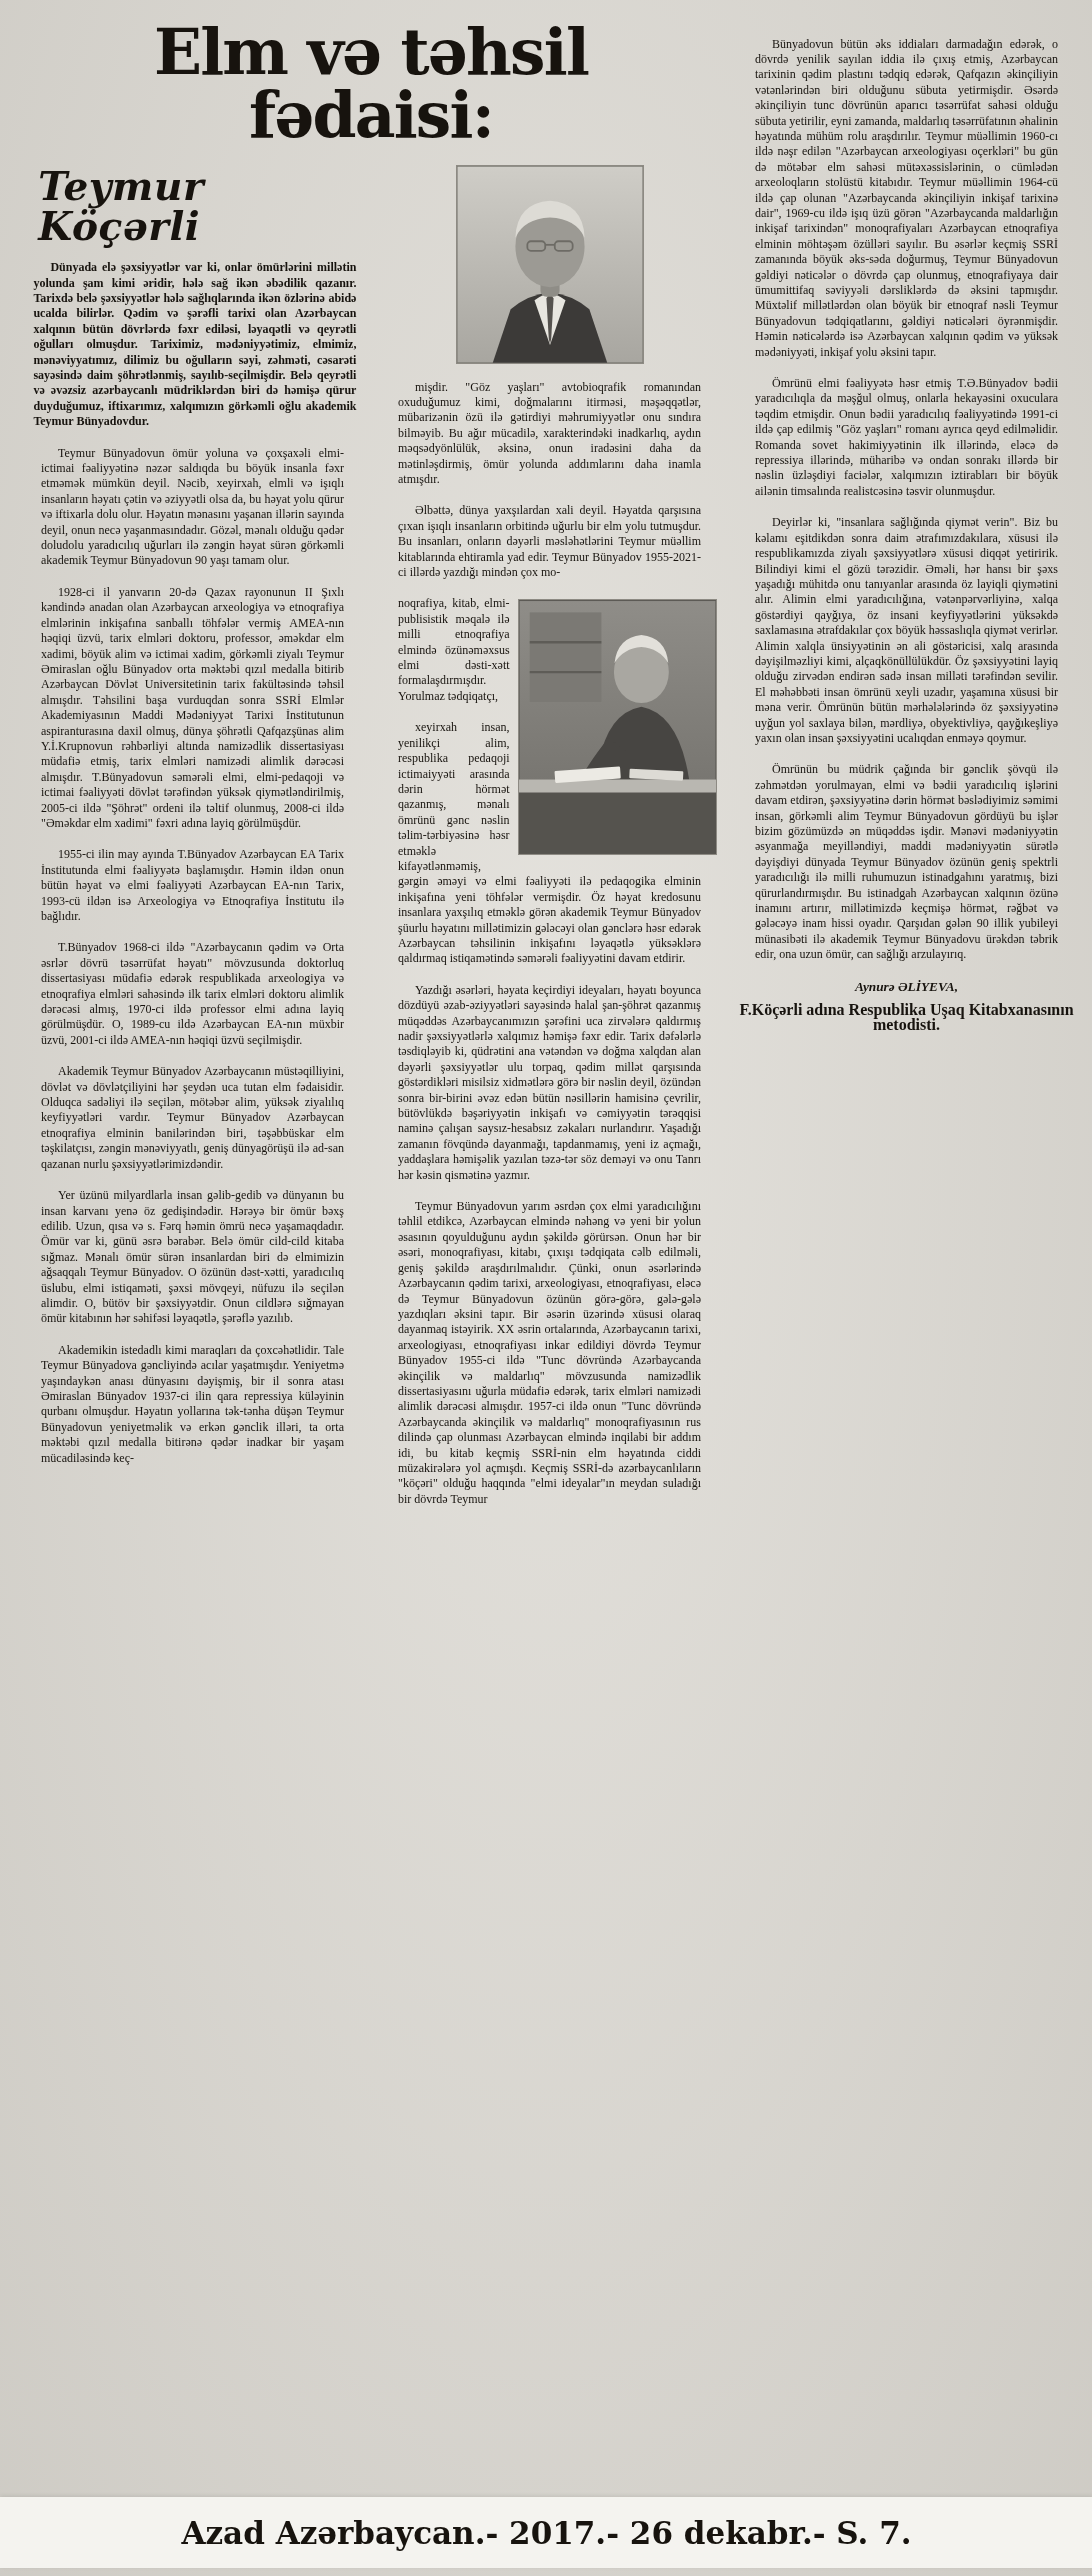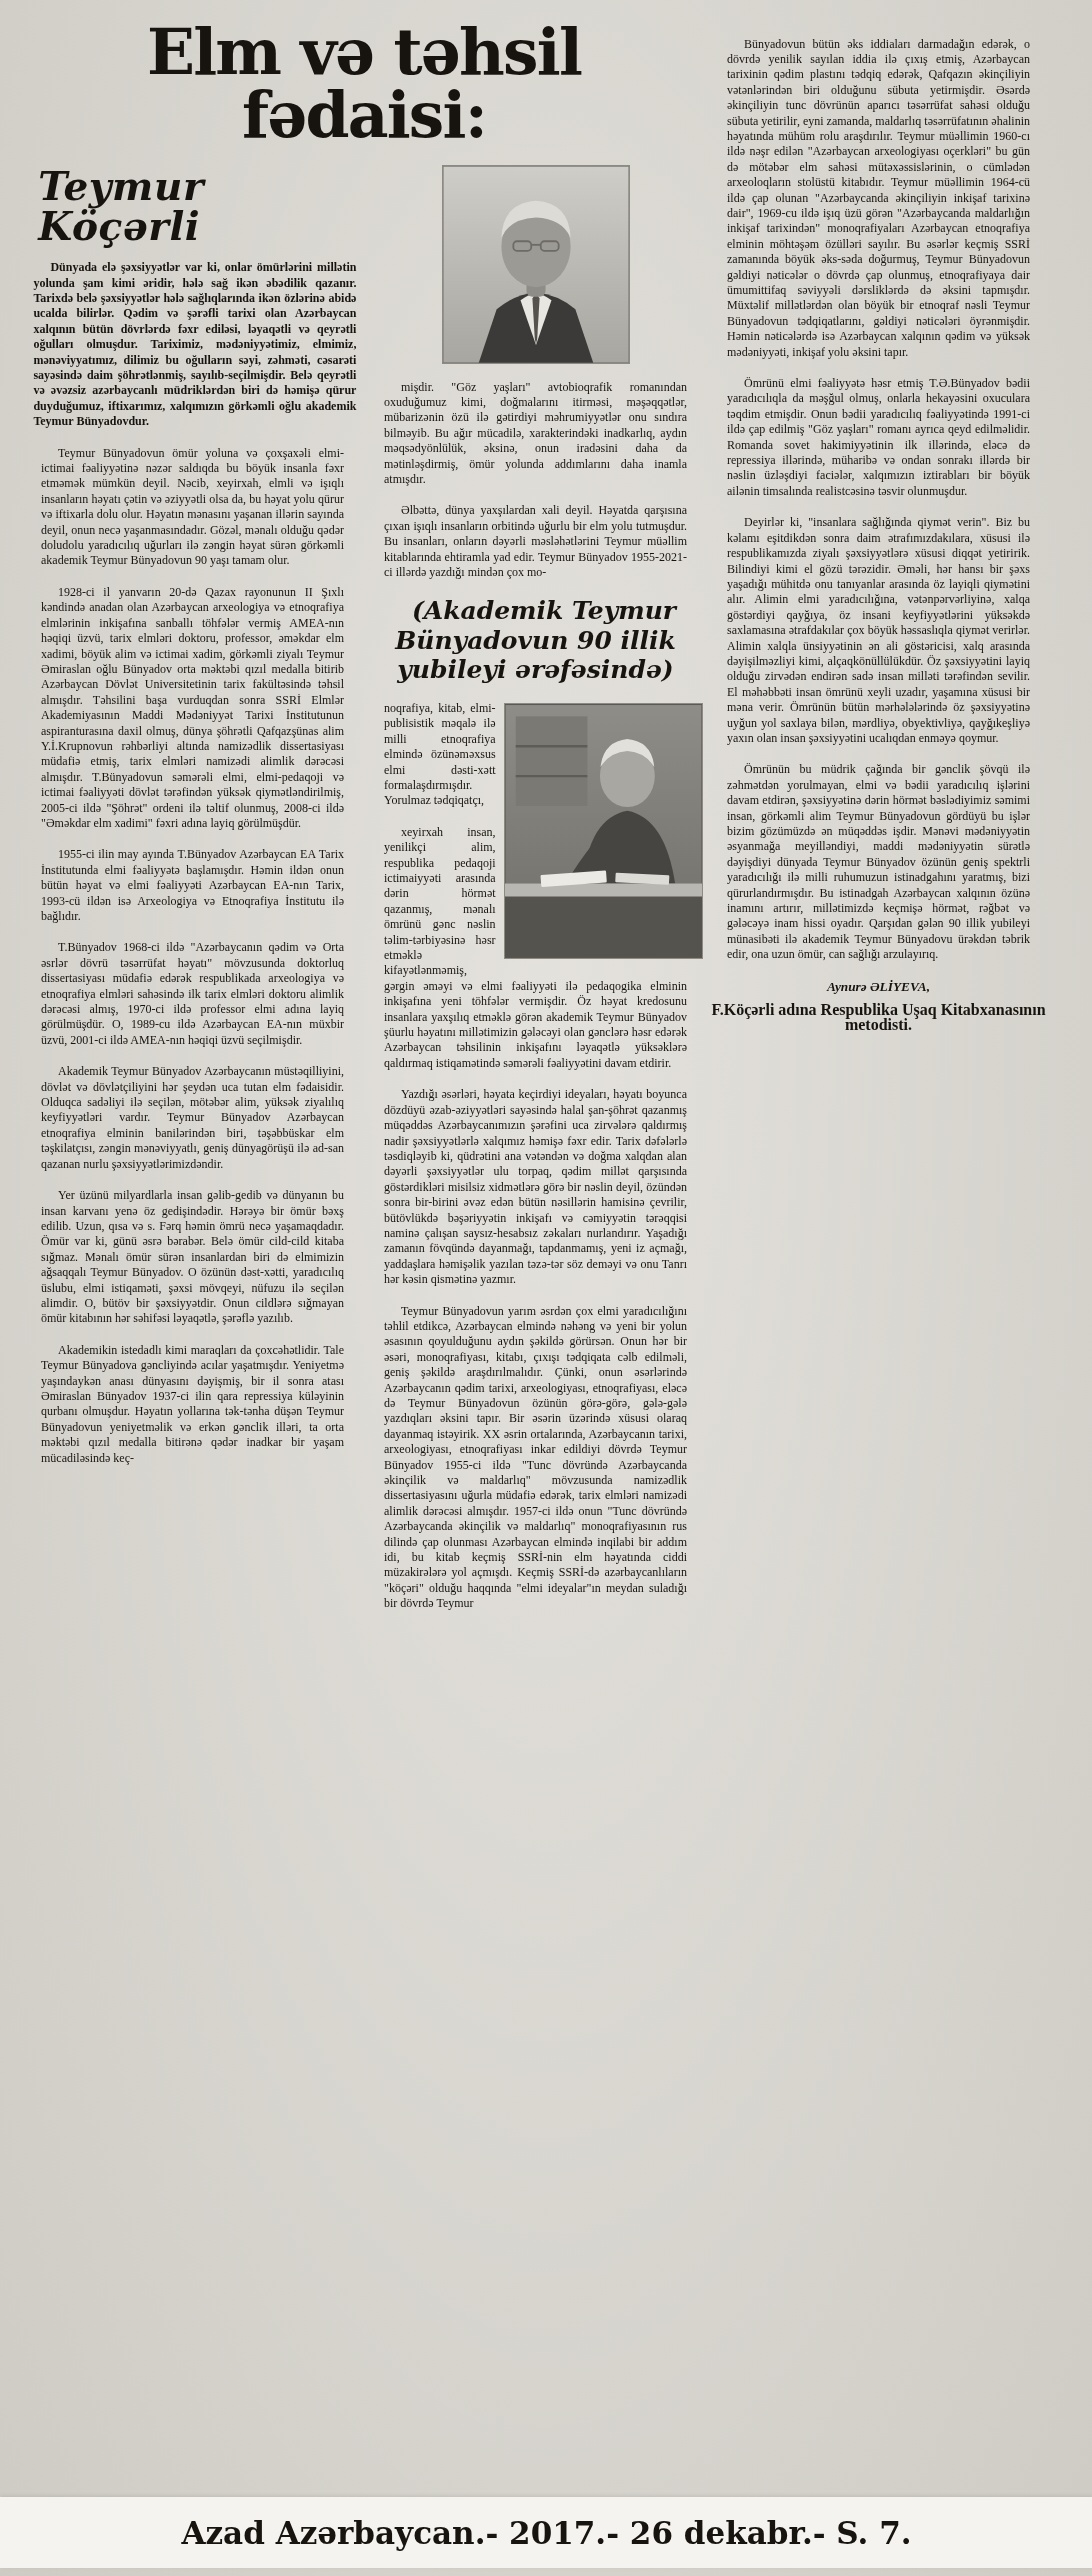--- a/index.html
+++ b/index.html
@@ -9,21 +9,21 @@
   *{box-sizing:border-box;}
   body{margin:0;background:#9b9891;font-family:"Liberation Serif", serif;color:var(--ink);}
   .page{
     width:1093px;height:2576px;margin:0 auto;position:relative;overflow:hidden;
     background:var(--paper);
     background-image:radial-gradient(ellipse at 50% 40%, rgba(255,255,255,.25), rgba(0,0,0,.06));
   }
   .page-grid{
     display:grid;
     grid-template-columns:335px 335px 335px;
-    column-gap:8px;
+    column-gap:22px;
     padding:20.5px 25px 0 25px;
   }
   
   .headline{
     grid-column:1 / 3;grid-row:1;
     font-family:"DejaVu Serif", serif;
     font-weight:bold;font-size:63px;line-height:1.0;
     letter-spacing:-1.8px;text-align:center;
     margin:0 0 15.7px 0;
   }
@@ -120,21 +120,20 @@
           <rect x="118" y="126" width="30" height="16" rx="6" fill="none" stroke="#6d6b65" stroke-width="3"></rect>
           <rect x="164" y="126" width="30" height="16" rx="6" fill="none" stroke="#6d6b65" stroke-width="3"></rect>
           <line x1="148" y1="132" x2="164" y2="132" stroke="#6d6b65" stroke-width="3"></line>
         </svg>
       </figure>
       <div>
           <p class="para">mişdir. "Göz yaşları" avtobioqrafik romanından oxuduğumuz kimi, doğmalarını itirməsi, məşəqqətlər, mübarizənin özü ilə gətirdiyi məhrumiyyətlər onu sındıra bilməyib. Bu ağır mücadilə, xarakterindəki inadkarlıq, aydın məqsədyönlülük, əksinə, onun iradəsini daha da mətinləşdirmiş, ömür yolunda addımlarını daha inamla atmışdır.</p>
           <p class="para">Əlbəttə, dünya yaxşılardan xali deyil. Həyatda qarşısına çıxan işıqlı insanların orbitində uğurlu bir elm yolu tutmuşdur. Bu insanları, onların dəyərli məsləhətlərini Teymur müəllim kitablarında ehtiramla yad edir. Teymur Bünyadov 1955-2021-ci illərdə yazdığı mindən çox mo-</p>
         </div>
 
-      <p class="para pull-quote">(Akademik Teymur Bünyadovun 90 illik yubileyi ərəfəsində)</p>
 
       <div class="col2-flow">
         <figure class="photo2">
           <svg viewBox="0 0 330 424" xmlns="http://www.w3.org/2000/svg" aria-hidden="true">
             <defs>
               <linearGradient id="dbg" x1="0" y1="0" x2="0" y2="1">
                 <stop offset="0" stop-color="#8f8d88"></stop>
                   <stop offset="1" stop-color="#6f6d68"></stop>
               </linearGradient>
             </defs>

